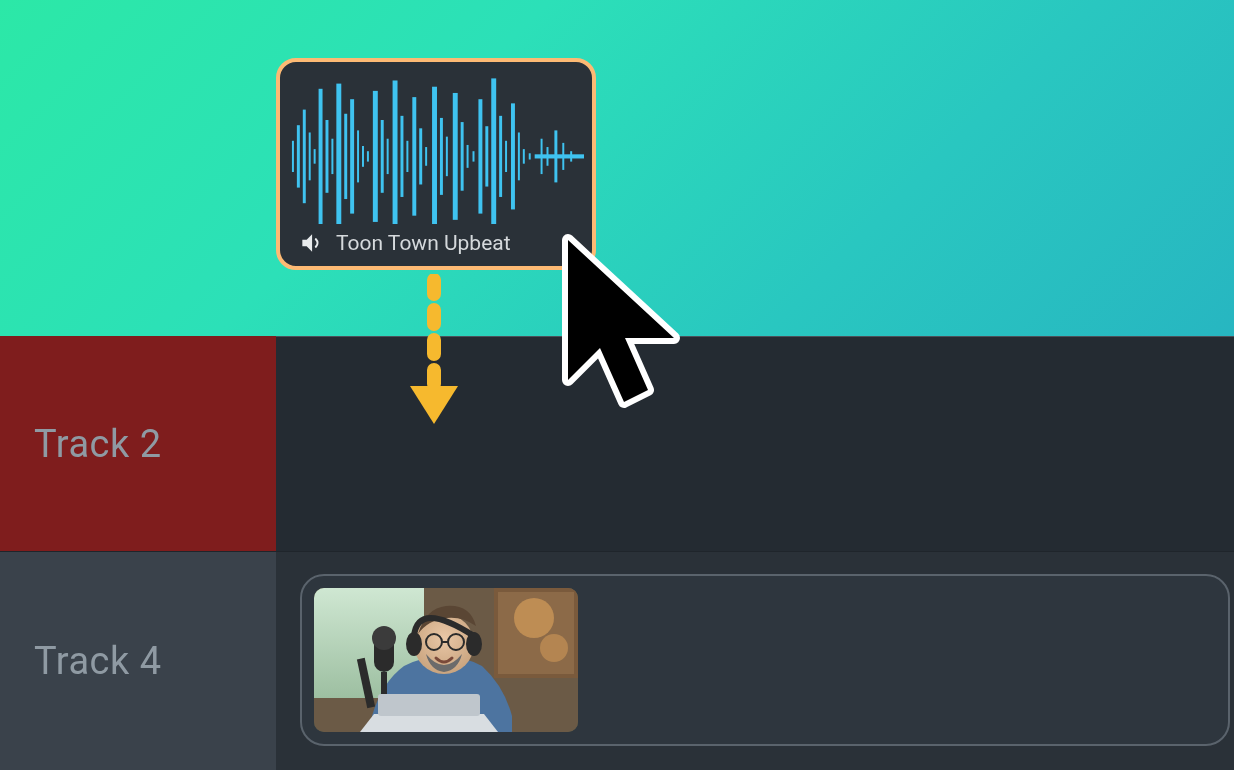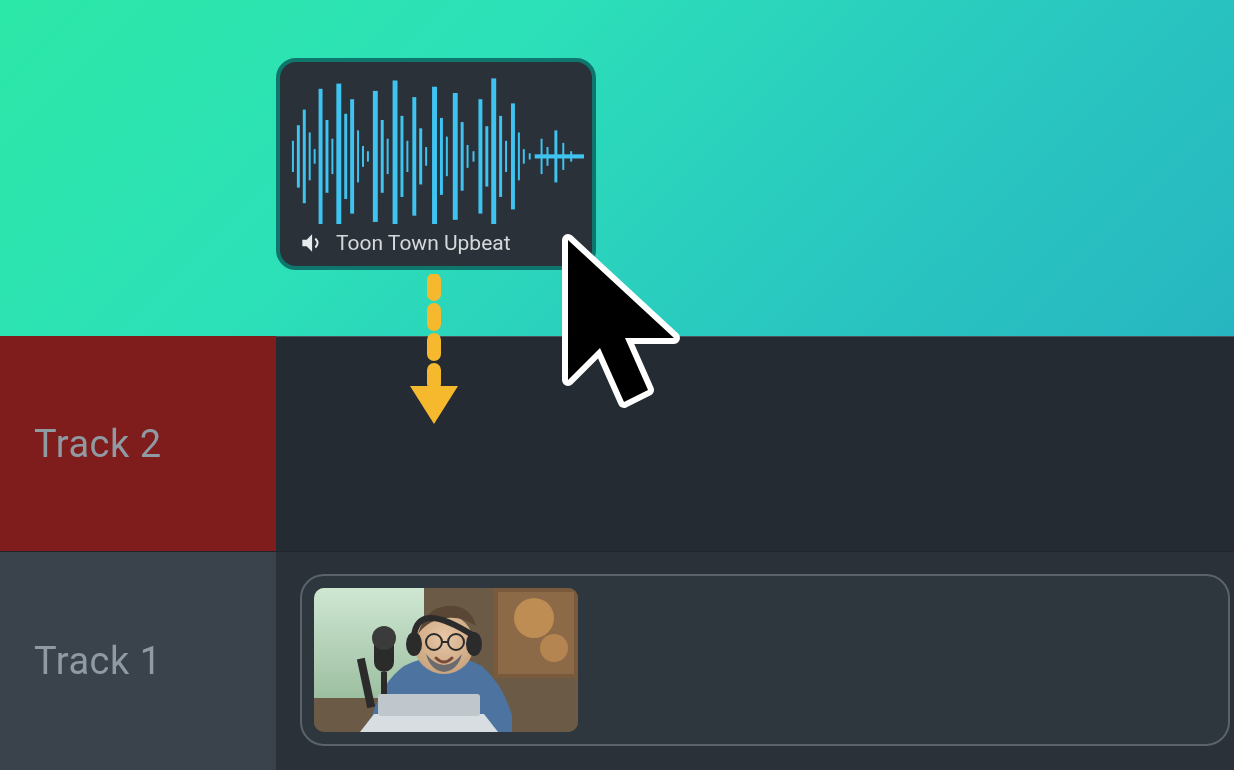--- a/index.html
+++ b/index.html
@@ -67,21 +67,21 @@
     background: #4b5a4c;
   }
   .video-thumb svg { display:block; width:100%; height:100%; }
 
   
   .audio-clip {
     position: absolute;
     left: 276px; top: 58px;
     width: 320px; height: 212px;
     background: #2a3138;
-    border: 4px solid #0f766e;
+    border: 4px solid #fdba74;
     border-radius: 20px;
     display: flex;
     flex-direction: column;
     overflow: hidden;
   }
   .waveform-area {
     flex: 1;
     position: relative;
     padding: 6px 8px 0 8px;
   }
@@ -134,21 +134,21 @@
 
   <div class="track-row track2">
     <div class="track-label-cell">
       <span>Track 2</span>
     </div>
     <div class="track-lane"></div>
   </div>
 
   <div class="track-row track1">
     <div class="track-label-cell">
-      <span>Track 1</span>
+      <span>Track 4</span>
     </div>
     <div class="track-lane">
       <div class="video-clip">
         <div class="video-thumb">
           <svg viewBox="0 0 264 144" preserveAspectRatio="xMidYMid slice">
             <defs>
               <linearGradient id="bgwin" x1="0" y1="0" x2="0" y2="1">
                 <stop offset="0" stop-color="#cfe7d2"></stop>
                 <stop offset="1" stop-color="#9dbfa1"></stop>
               </linearGradient>

